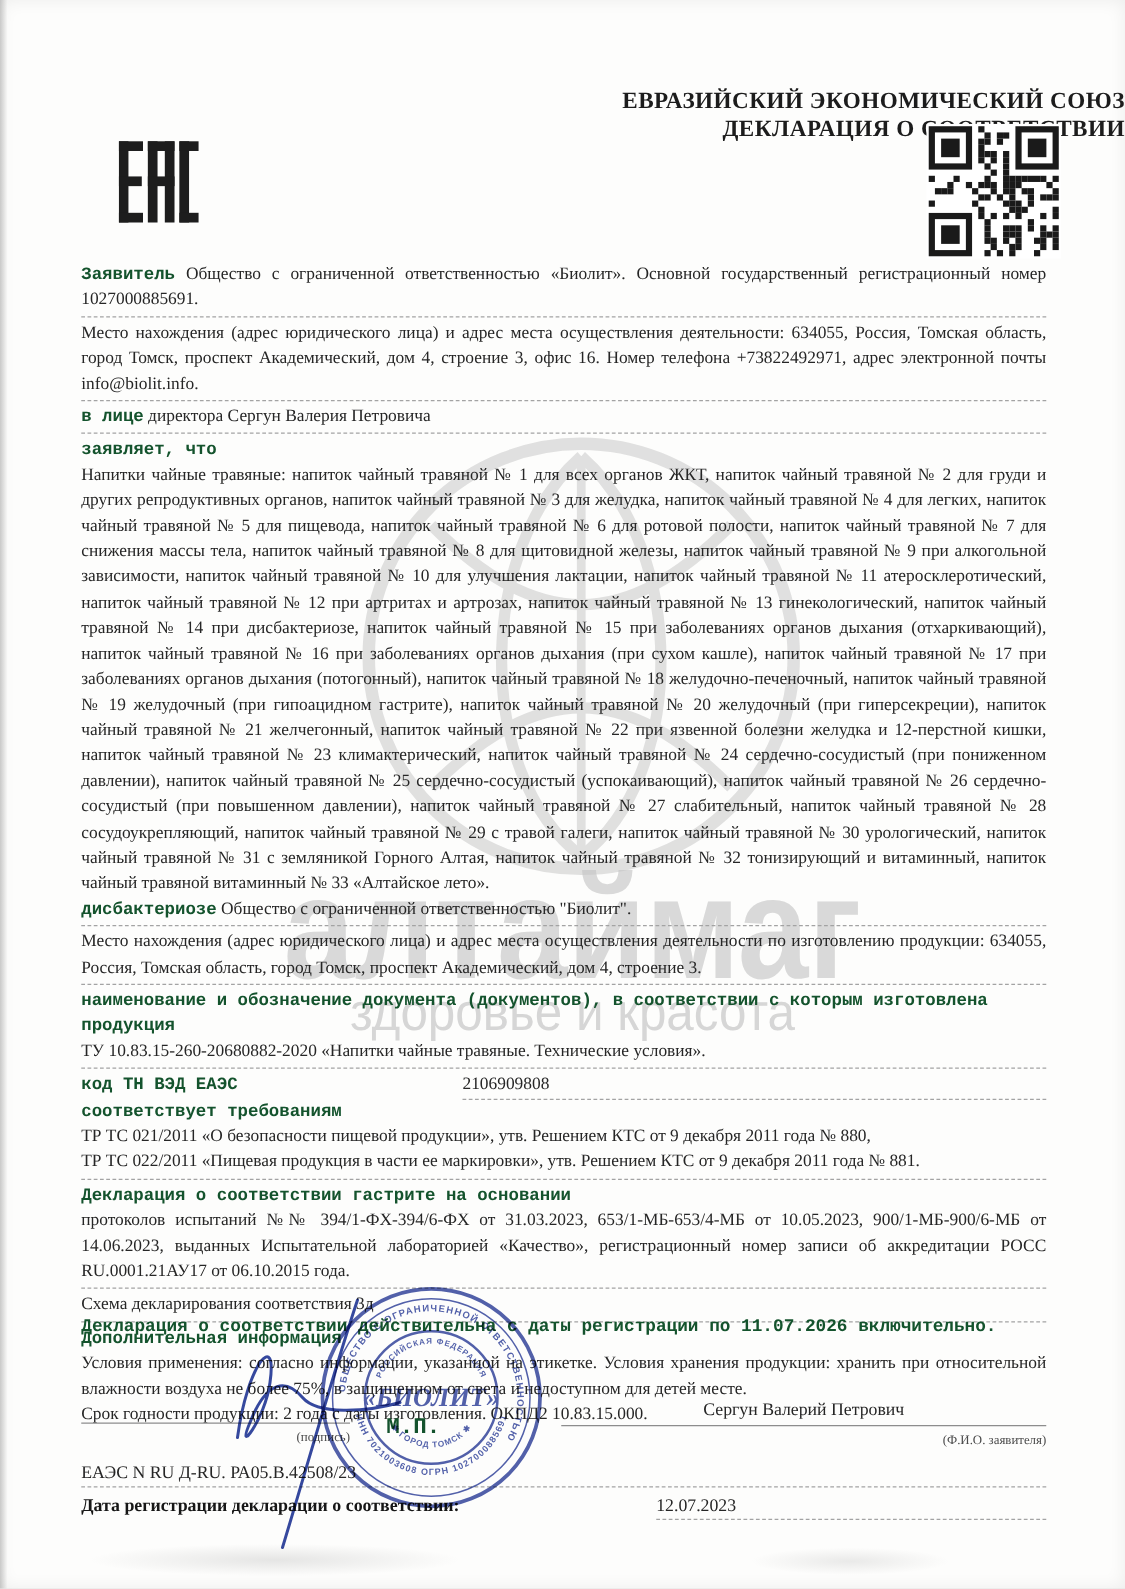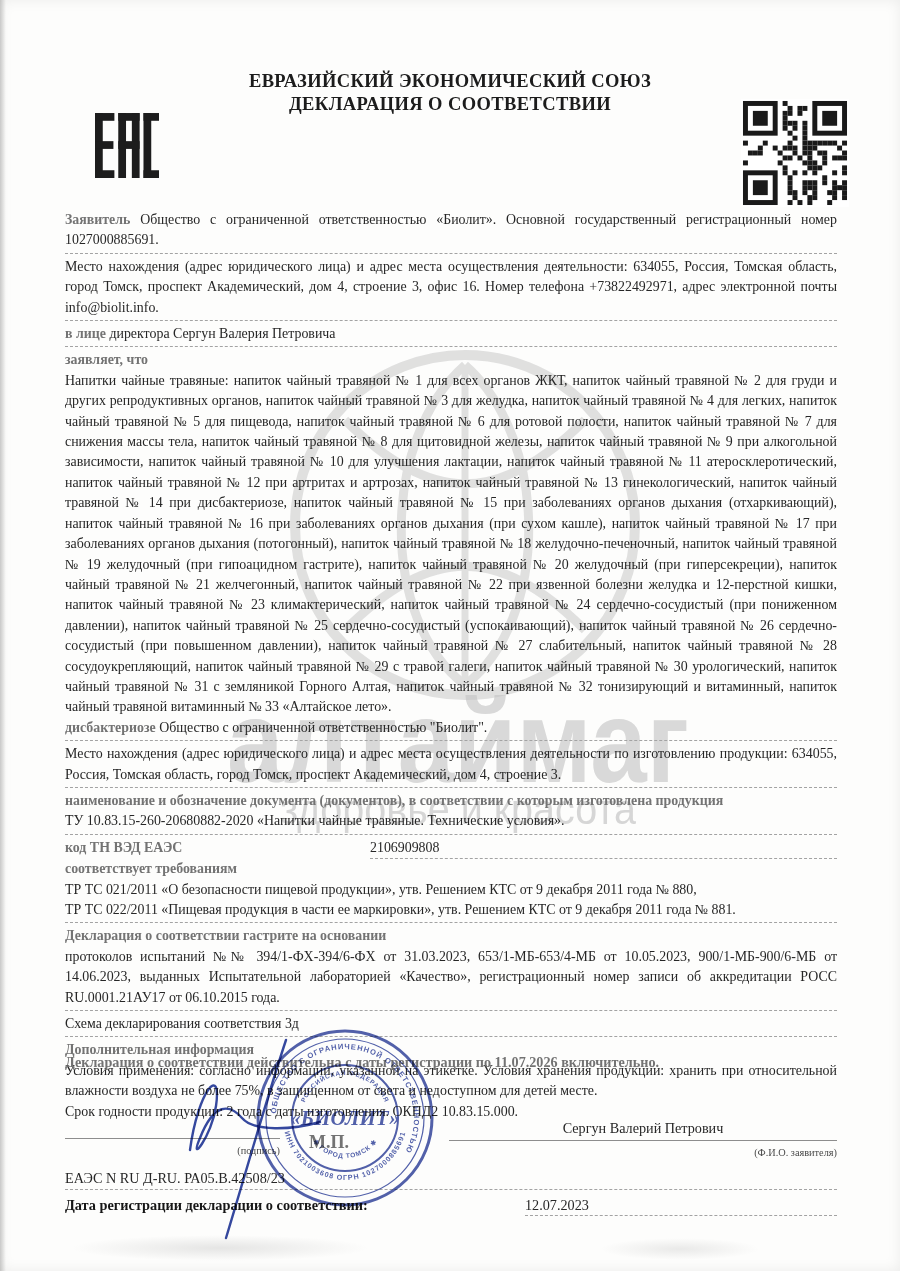--- a/index.html
+++ b/index.html
@@ -10,31 +10,31 @@
   }
   .edge-left{position:absolute;left:0;top:0;bottom:0;width:6px;
     background:linear-gradient(90deg,rgba(0,0,0,.18),rgba(0,0,0,0));}
   .smudge{position:absolute;border-radius:50%;pointer-events:none;}
   .sm1{left:70px;top:1235px;width:300px;height:26px;
     background:radial-gradient(ellipse at center,rgba(120,120,120,.18),rgba(120,120,120,0) 70%);}
   .sm2{left:600px;top:1238px;width:160px;height:22px;
     background:radial-gradient(ellipse at center,rgba(120,120,120,.15),rgba(120,120,120,0) 70%);}
 
   
-  .titles{position:absolute;left:0;right:0;top:70px;text-align:center;
+  .titles{position:absolute;left:0;right:0;top:70px;text-align:right;
     font-weight:bold;font-size:18.5px;letter-spacing:.4px;line-height:23px;color:#1c1c1c;}
   .eac{position:absolute;left:95px;top:112px;}
   .qr{position:absolute;left:741px;top:99px;}
 
   
   .doc-body{position:absolute;left:65px;top:210px;width:772px;
     font-size:13.9px;line-height:20.4px;}
   p{margin:0;}
   .j{text-align:justify;}
-  .b{font-weight:bold;color:#737373;}
+  .b{font-weight:bold;color:#14532d;font-family:Liberation Mono, monospace;}
   .u{border-bottom:1px dashed #a3a3a3;padding-bottom:2px;margin-bottom:3px;}
   .row-kod{display:flex;}
   .row-kod .lbl{flex:0 0 305px;}
   .row-kod .val{flex:1;border-bottom:1px dashed #a3a3a3;}
 
   
   .bottom{position:absolute;left:65px;top:1052px;width:772px;font-size:13.9px;line-height:20.4px;}
   .validity{font-size:14.2px;}
   .sig-row{display:flex;margin-top:8px;height:84px;}
   .sig-line-block{width:215px;margin-top:58px;}

